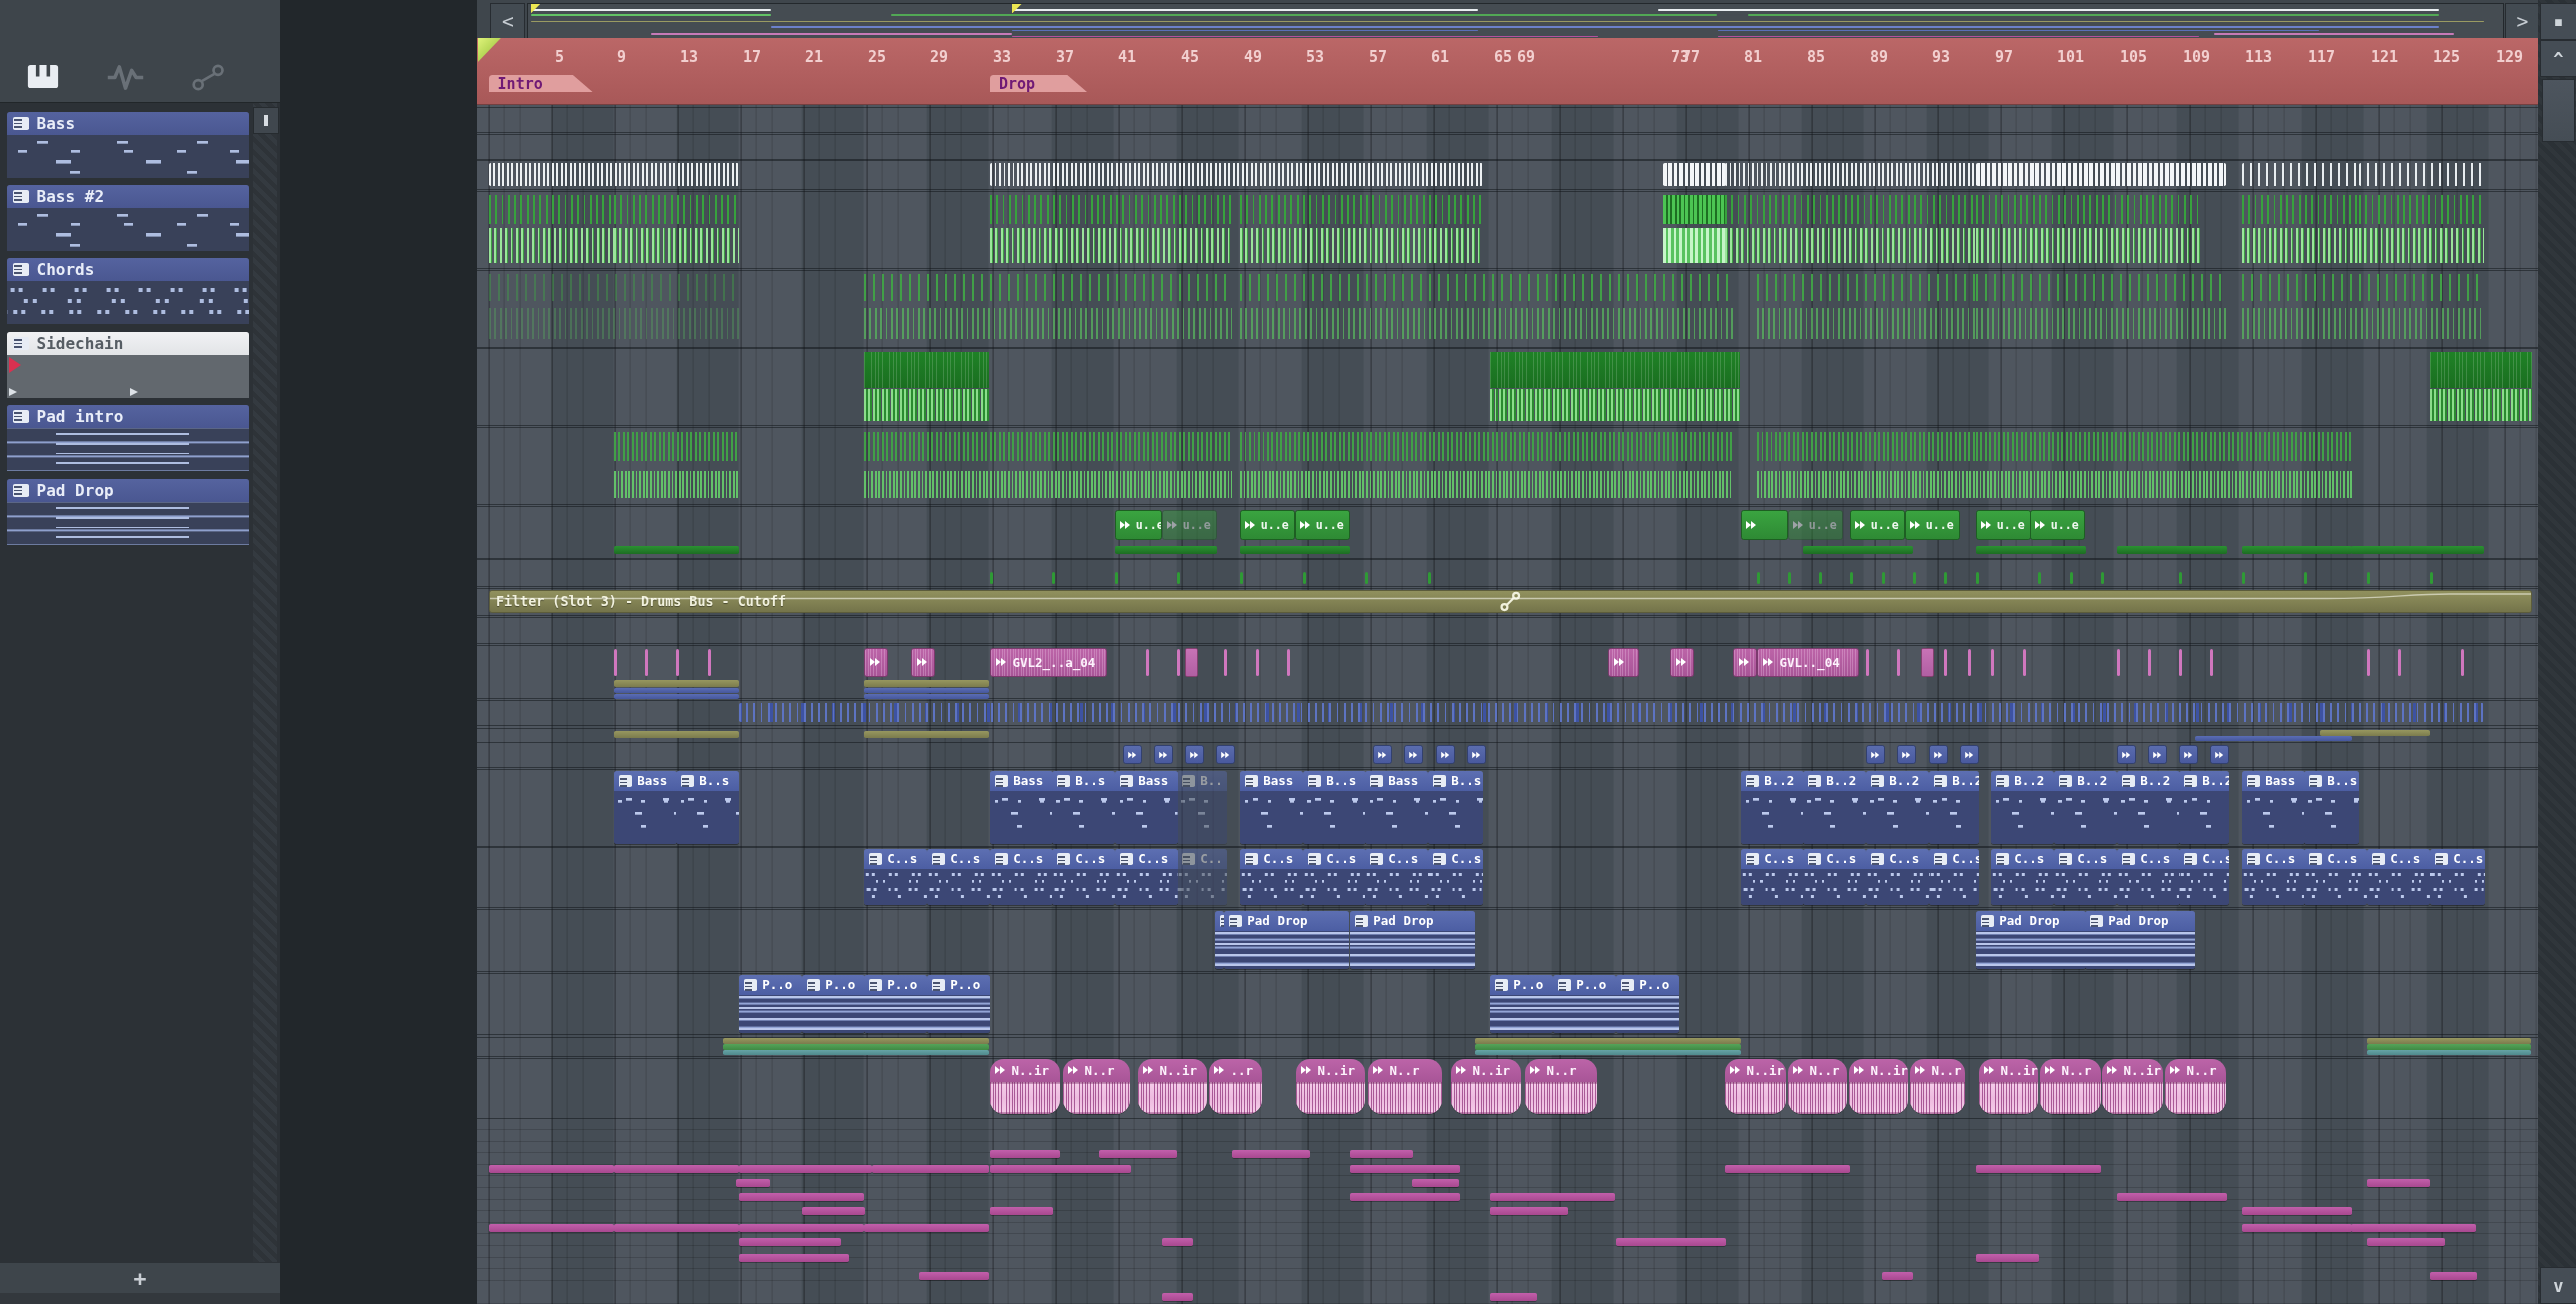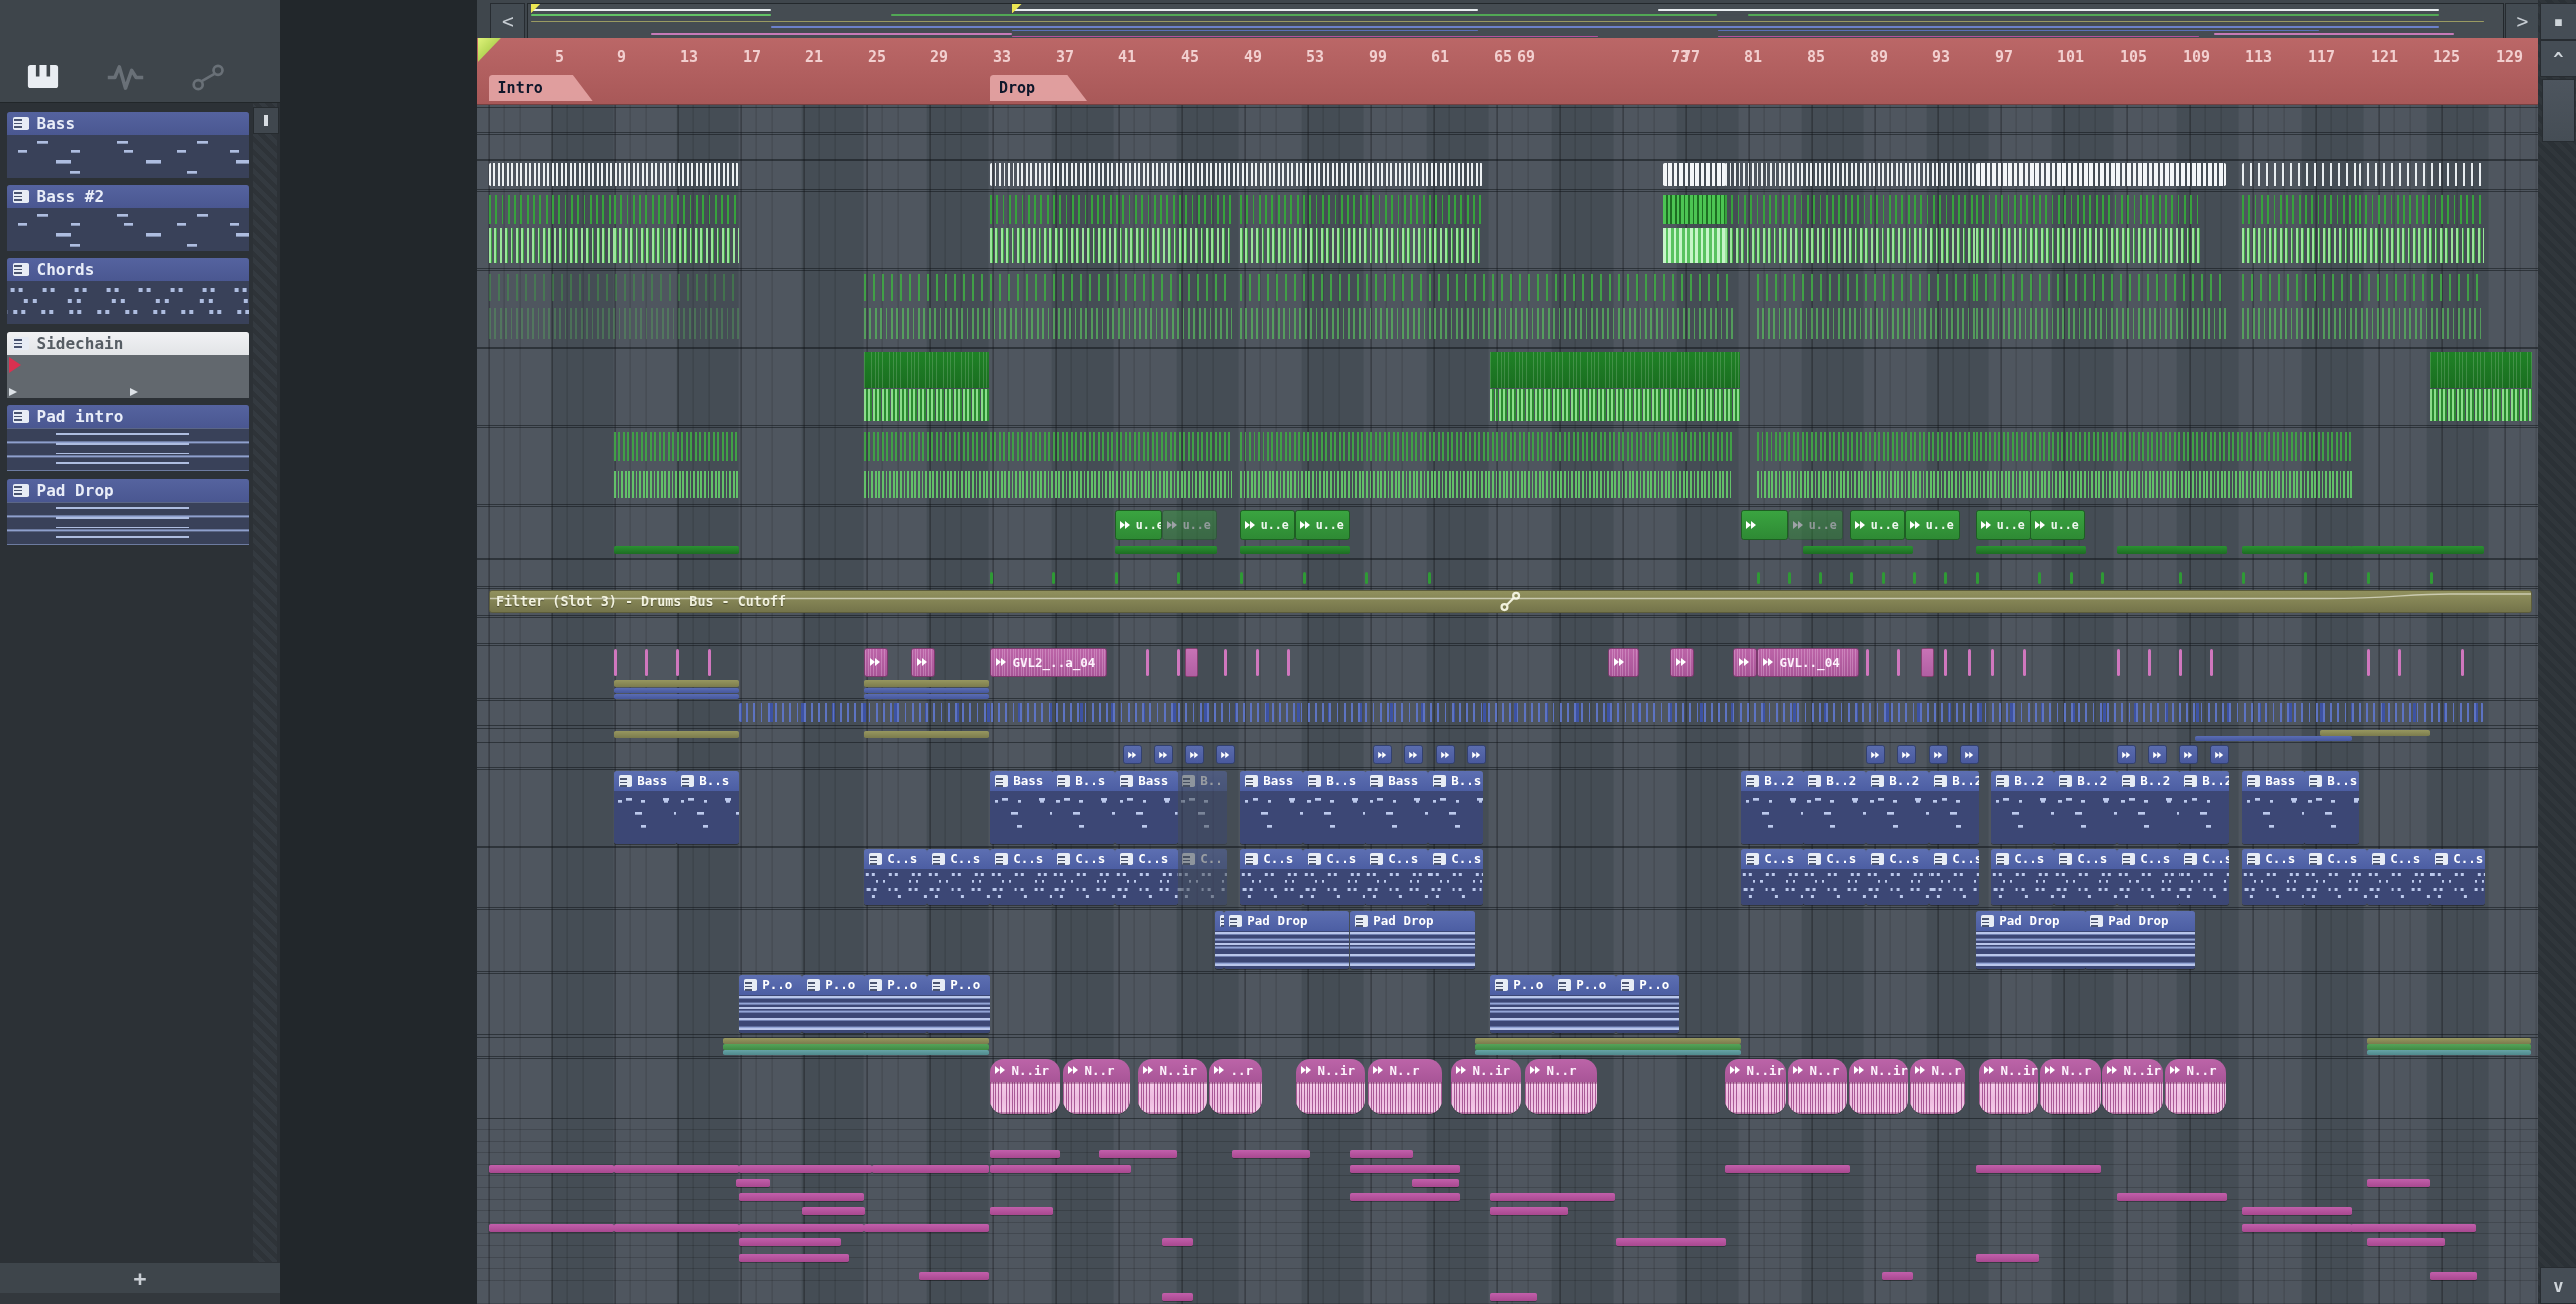--- a/index.html
+++ b/index.html
@@ -68,21 +68,21 @@
   .spacer{flex:1}
   .thname{white-space:nowrap;overflow:hidden}
   
   .playlist{position:absolute;left:477px;top:0;width:2061px;height:1304px;background:#3f464c}
   .ovbtn{position:absolute;top:2.7px;width:33px;height:35px;background:#434b52;border:0.9px solid #272c31;color:#c6ccd2;font-size:19.7px;display:flex;align-items:center;justify-content:center}
   .ovstrip{position:absolute;left:50px;top:2.7px;width:1975px;height:35px;background:#454c52;border:0.9px solid #23282c;overflow:hidden}
   .ovseg{position:absolute;height:1.8px;border-radius:0.9px}
   .ovflag{position:absolute;top:0;width:9.8px;height:9.8px;background:#ece752;clip-path:polygon(0 0,100% 0,0 100%)}
   .timeline{position:absolute;left:0;top:38px;width:2061px;height:66px;background:linear-gradient(#bb6767,#a85858);border-bottom:1.8px solid #744040;overflow:hidden}
   .tnum{position:absolute;top:9.8px;color:#f2cfcf;font-size:15px;font-weight:bold}
-  .tflag{position:absolute;top:37px;height:26px;background:rgba(228,164,164,.92);color:#0f172a;font-size:15px;font-weight:bold;display:flex;align-items:center;padding:0 9px;clip-path:polygon(0 0,calc(100% - 19.7px) 0,100% 100%,0 100%);border-radius:3.6px 0 0 0}
+  .tflag{position:absolute;top:37px;height:17px;background:rgba(228,164,164,.92);color:#701a75;font-size:15px;font-weight:bold;display:flex;align-items:center;padding:0 9px;clip-path:polygon(0 0,calc(100% - 19.7px) 0,100% 100%,0 100%);border-radius:3.6px 0 0 0}
   .pcursor{position:absolute;left:0.9px;top:0;width:23px;height:24px;background:linear-gradient(135deg,#dff37a,#8cb931);clip-path:polygon(0 0,100% 0,0 100%)}
   .grid{position:absolute;left:0;top:105px;width:2061px;height:1199px;overflow:hidden;background-color:#49515a;
     background-image:
       repeating-linear-gradient(90deg,rgba(0,0,0,.45) 0 0.9px,transparent 0.9px 63px),
       repeating-linear-gradient(90deg,transparent 0 15px,rgba(0,0,0,.17) 15px 16px,transparent 16px 31px,rgba(0,0,0,.17) 31px 32px,transparent 32px 47px,rgba(0,0,0,.17) 47px 47px,transparent 47px 63px),
       repeating-linear-gradient(90deg,rgba(255,255,255,.03) 0 63px,rgba(0,0,0,.05) 63px 125px);
     background-position:11.6px 0,11.6px 0,11.6px 0}
   .rline{position:absolute;left:0;right:0;height:0.9px;background:rgba(13,18,22,.5)}
   .fgrid{position:absolute;background-image:repeating-linear-gradient(0deg,rgba(0,0,0,.16) 0 0.9px,transparent 0.9px 11.6px)}
   .rowc{position:absolute;left:0;width:2061px}
@@ -570,21 +570,21 @@
       <span class="tnum" style="left: 266px;">17</span>
       <span class="tnum" style="left: 328px;">21</span>
       <span class="tnum" style="left: 391px;">25</span>
       <span class="tnum" style="left: 453px;">29</span>
       <span class="tnum" style="left: 516px;">33</span>
       <span class="tnum" style="left: 579px;">37</span>
       <span class="tnum" style="left: 641px;">41</span>
       <span class="tnum" style="left: 704px;">45</span>
       <span class="tnum" style="left: 767px;">49</span>
       <span class="tnum" style="left: 829px;">53</span>
-      <span class="tnum" style="left: 892px;">99</span>
+      <span class="tnum" style="left: 892px;">57</span>
       <span class="tnum" style="left: 954px;">61</span>
       <span class="tnum" style="left: 1017px;">65</span>
       <span class="tnum" style="left: 1040px;">69</span>
       <span class="tnum" style="left: 1194px;">73</span>
       <span class="tnum" style="left: 1205px;">77</span>
       <span class="tnum" style="left: 1267px;">81</span>
       <span class="tnum" style="left: 1330px;">85</span>
       <span class="tnum" style="left: 1393px;">89</span>
       <span class="tnum" style="left: 1455px;">93</span>
       <span class="tnum" style="left: 1518px;">97</span>

